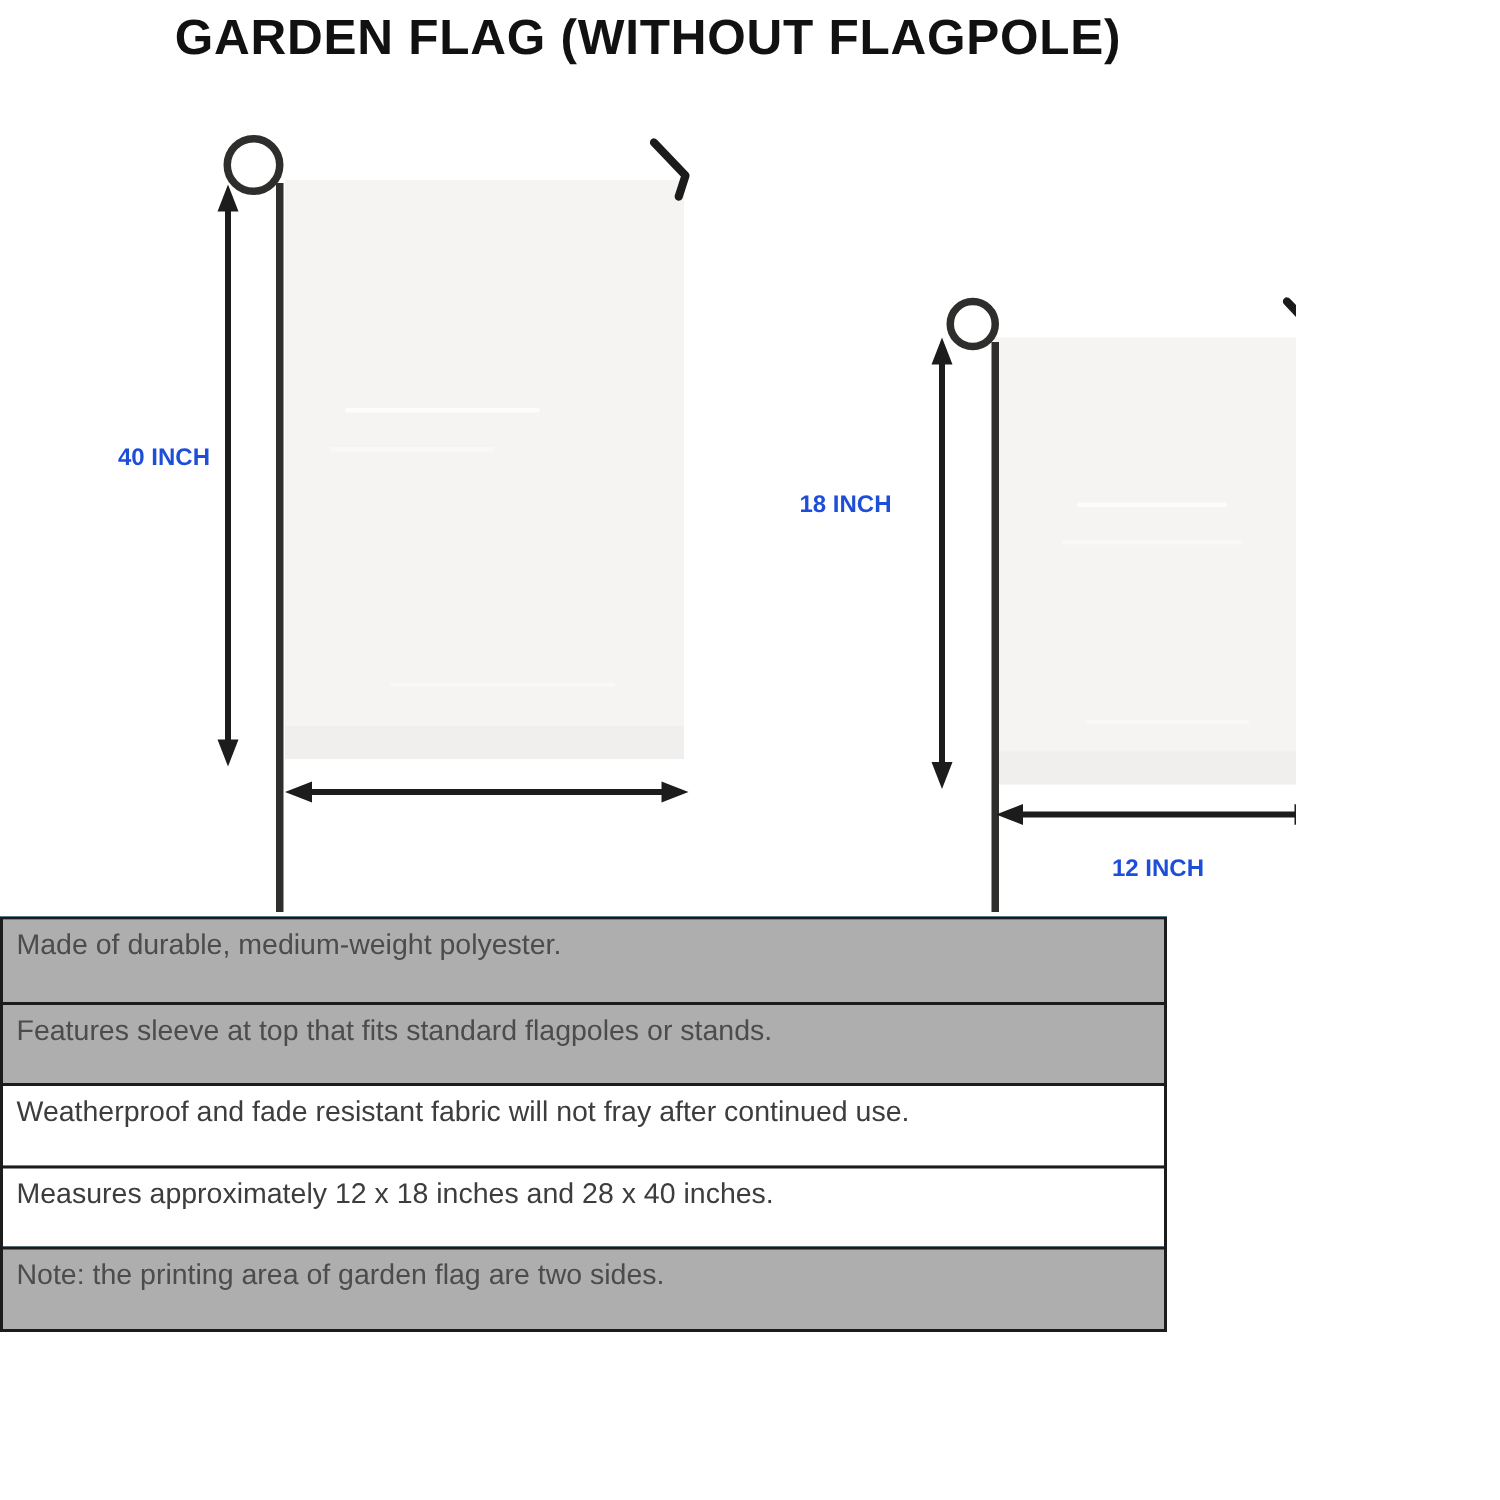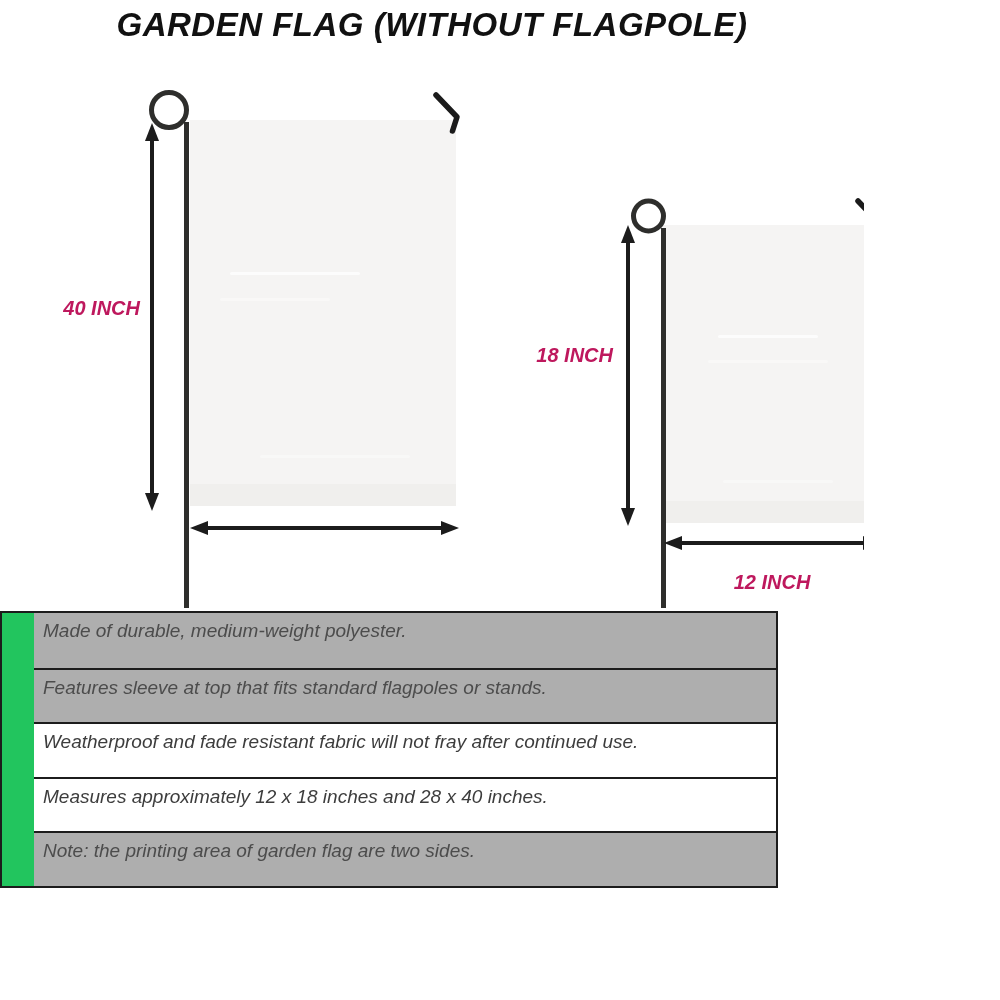--- a/index.html
+++ b/index.html
@@ -1,41 +1,41 @@
 <!DOCTYPE html>
 <html><head>
 <meta charset="utf-8">
 <style>
   html,body{margin:0;padding:0;background:#ffffff;}
   .canvas{
     position:relative;width:864px;height:1000px;background:#ffffff;
-    font-family:"Liberation Sans", sans-serif;overflow:hidden;font-style:italic;
+    font-family:"Liberation Sans", sans-serif;overflow:hidden;
   }
   
   .title-wrap{position:absolute;top:6px;left:0;width:100%;text-align:center;color:#111;}
   .title-line1{font-size:33px;font-weight:bold;letter-spacing:.5px;line-height:38px;}
   .title-line2{font-size:31px;font-weight:bold;letter-spacing:.5px;line-height:34px;}
   
   .flag-rect{position:absolute;background:#f5f4f3;}
   .flag-rect .bottom-band{position:absolute;left:0;right:0;bottom:0;height:22px;background:rgba(120,115,110,0.04);}
   .fold{position:absolute;background:rgba(255,255,255,0.7);height:3px;border-radius:2px;}
   #flag-large{left:190px;top:120px;width:266px;height:386px;}
   #flag-small{left:663px;top:225px;width:214px;height:298px;}
   
-  .dim-label{position:absolute;font-size:20px;font-weight:bold;color:#be185d;white-space:nowrap;}
+  .dim-label{position:absolute;font-size:16px;font-weight:bold;color:#1d4ed8;white-space:nowrap;}
   #label-40{left:60px;top:297px;width:80px;text-align:right;}
   #label-28{left:190px;top:536px;width:268px;text-align:center;}
-  #label-18{left:533px;top:344px;width:80px;text-align:right;}
+  #label-18{left:533px;top:328px;width:80px;}
   #label-12{left:664px;top:571px;width:216px;text-align:center;}
   
   .strokes{position:absolute;left:0;top:0;width:1000px;height:1000px;pointer-events:none;}
   
   .feature-table{
     position:absolute;left:0;top:611px;width:778px;
-    border:2px solid #1c1c1c;box-sizing:border-box;background:#22c55e;padding-left:32px;
+    border:2px solid #1c1c1c;box-sizing:border-box;background:#0ea5e9;
   }
   .feature-row{
     height:54.6px;box-sizing:border-box;padding:6px 10px 0 9px;
     font-size:19px;line-height:24px;overflow:hidden;
   }
   .feature-row.gray{background:#aeaeae;color:#4c4c4c;}
   .feature-row.white{background:#ffffff;color:#3d3d3d;}
   .feature-row + .feature-row{border-top:2px solid #1c1c1c;}
 </style>
 </head>

